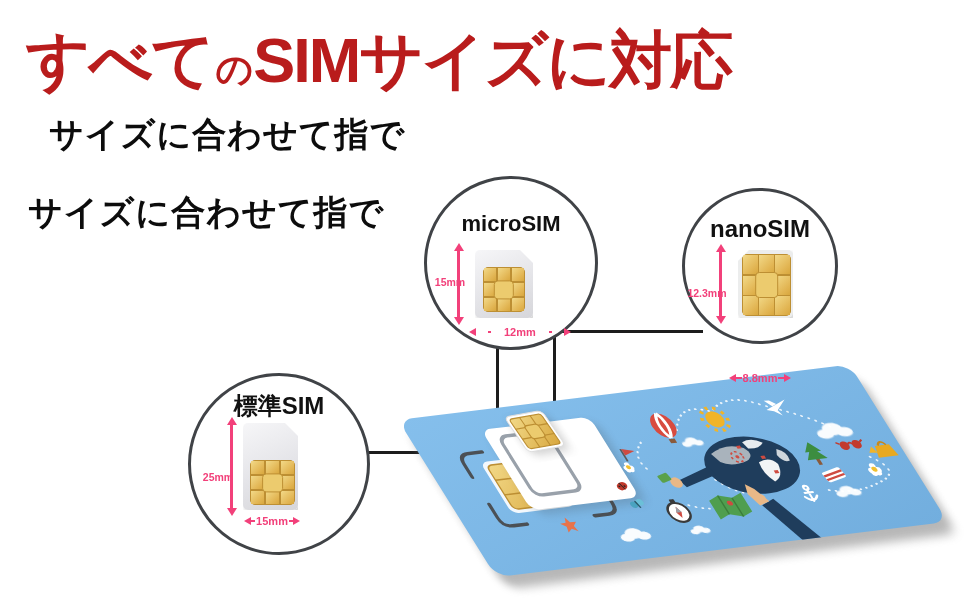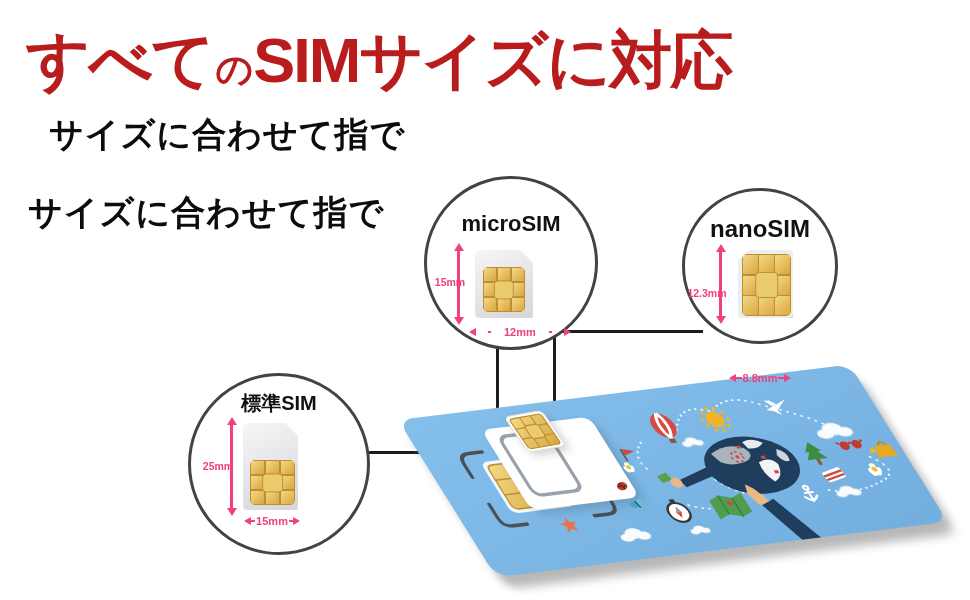--- a/index.html
+++ b/index.html
@@ -318,36 +318,36 @@
     <div class="harr" style="left:44px;top:136px;width:62px;margin-top:45px;">
       <span class="tl"></span>
         <span class="sh"></span>
       <span class="txt">8.8mm</span>
       <span class="sh"></span>
         <span class="tr"></span>
     </div>
   </div>
 
   <div class="circle" style="left:188px;top:373px;width:182px;height:182px;">
-    <div class="clabel" style="top:14px;font-size:20px;">標準SIM</div>
+    <div class="clabel" style="top:14px;font-size:24px;">標準SIM</div>
     <div class="simbody notch-tr" style="left:52px;top:47px;width:55px;height:87px;">
       <div class="gold" style="left:7px;top:37px;width:43px;height:43px;">
           <i></i>
           <i></i>
           <i></i>
           <i></i>
           <i></i>
           <i></i>
           <i></i>
           <i></i>
           <i></i>
         </div>
     </div>
     <div class="varr" style="left:39px;top:49px;height:83px;"></div>
-    <div class="mlabel" style="left:6px;top:84px;width:42px;">25mm</div>
+    <div class="mlabel" style="left:6px;top:95px;width:42px;">25mm</div>
     <div class="harr" style="left:53px;top:139px;width:56px;">
       <span class="tl"></span>
         <span class="sh"></span>
       <span class="txt">15mm</span>
       <span class="sh"></span>
         <span class="tr"></span>
     </div>
   </div>
 
 </div>

